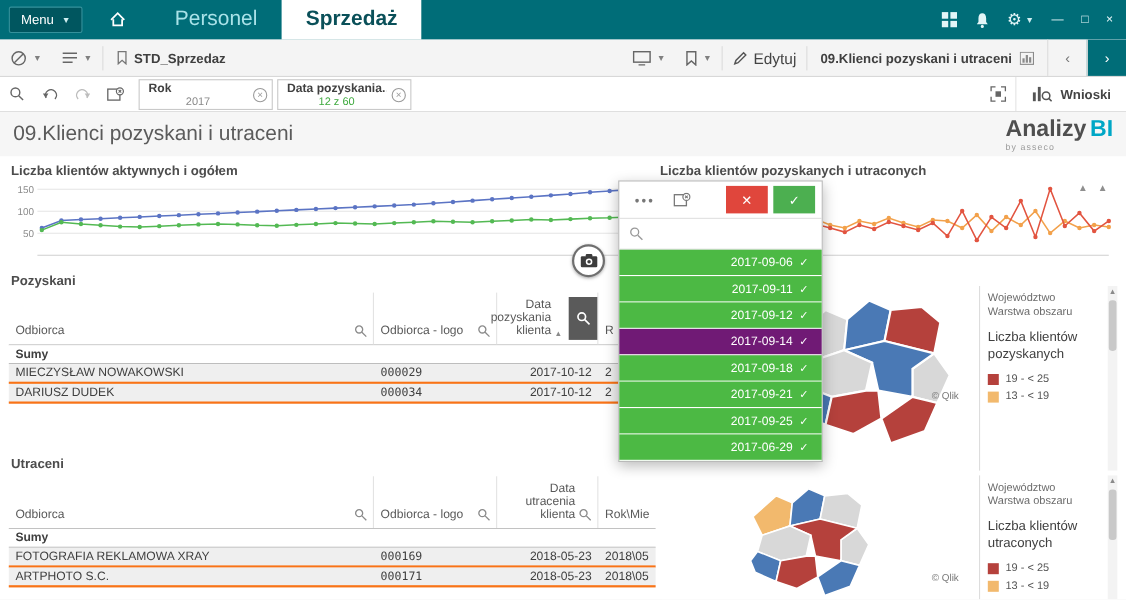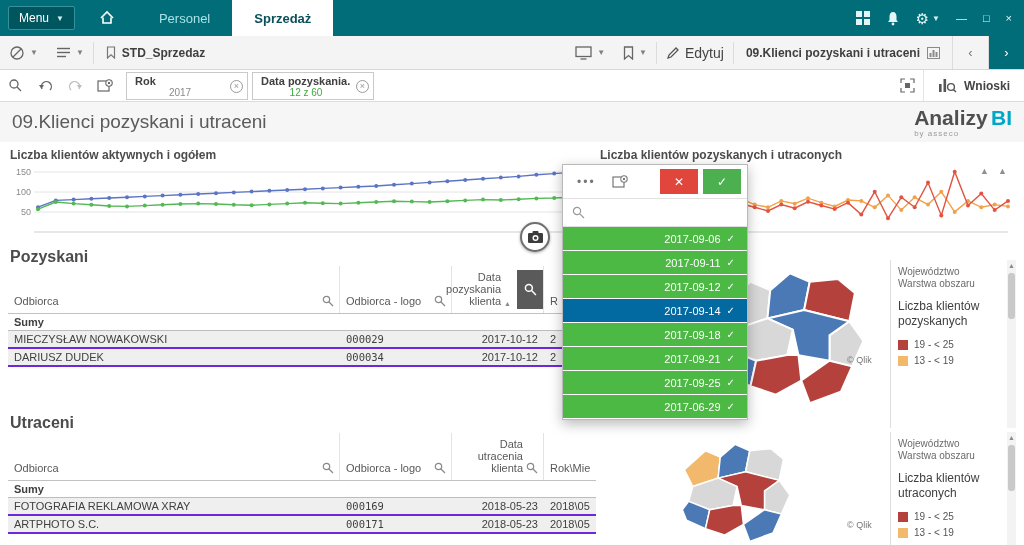--- a/index.html
+++ b/index.html
@@ -6,21 +6,21 @@
   body { font-family:"Liberation Sans", sans-serif; background:#e9e9e9; }
   .app { position:relative; width:1024px; height:545px; background:#fff; overflow:hidden; font-size:12px; color:#404040; }
   svg { display:block; }
 
   
   .topbar { position:absolute; left:0; top:0; width:100%; height:36px; background:#006d78; display:flex; align-items:center; }
   .menu-btn { margin-left:8px; height:24px; padding:0 10px; background:#00565f; border:1px solid #35919b; color:#fff; display:flex; align-items:center; gap:7px; font-size:12px; border-radius:2px; cursor:pointer; }
   .menu-caret { font-size:8px; color:#cfeef1; }
   .home-btn { margin-left:18px; width:28px; height:36px; display:flex; align-items:center; justify-content:center; }
   .top-tabs { display:flex; align-items:center; height:36px; margin-left:16px; }
-  .top-tab { color:#a9e2e8; font-size:13px; padding:0 22px; height:36px; display:flex; align-items:center; cursor:pointer; }
+  .top-tab { color:#a9e2e8; font-size:19px; padding:0 22px; height:36px; display:flex; align-items:center; cursor:pointer; }
   .top-tab.active { background:#fff; color:#0a5059; font-weight:bold; }
   .top-right { margin-left:auto; display:flex; align-items:center; gap:16px; padding-right:12px; color:#e3f5f7; }
   .top-right .ticon { display:flex; align-items:center; }
   .winctl { font-size:11px; color:#e3f5f7; }
   .gear-wrap { display:flex; align-items:center; gap:3px; }
   .gear { font-size:15px; line-height:1; }
 
   
   .toolbar { position:absolute; top:36px; left:0; width:100%; height:34px; background:#f4f4f4; border-bottom:1px solid #d8d8d8; display:flex; align-items:center; }
   .tbtn { height:33px; padding:0 9px; display:flex; align-items:center; gap:5px; color:#555; cursor:pointer; }
@@ -55,37 +55,37 @@
   
   .chart-title { position:absolute; font-weight:bold; font-size:12px; color:#4c4c4c; }
   #c1-title { left:10px; top:148px; }
   #c2-title { left:600px; top:148px; }
   #chart1 { position:absolute; left:8px; top:162px; }
   #chart2 { position:absolute; left:598px; top:162px; }
   .clip-indicators { position:absolute; left:980px; top:166px; color:#8f8f8f; font-size:9px; letter-spacing:9px; }
   .camera-btn { position:absolute; left:520px; top:222px; width:30px; height:30px; border-radius:50%; background:#fff; border:2px solid #6f6f6f; display:flex; align-items:center; justify-content:center; box-shadow:0 1px 3px rgba(0,0,0,.35); cursor:pointer; z-index:20; }
 
   
-  .section-title { position:absolute; left:10px; font-weight:bold; font-size:16px; color:#4c4c4c; }
+  .section-title { position:absolute; left:10px; font-weight:bold; font-size:12px; color:#4c4c4c; }
   #sec-pozyskani { top:248px; }
   #sec-utraceni { top:414px; }
   .dtable { position:absolute; left:8px; width:588px; font-size:11px; }
   #table1 { top:266px; }
   #table2 { top:433px; }
   .thead { display:flex; height:48px; border-bottom:1px solid #c2c2c2; background:#fff; }
   .th { position:relative; border-right:1px solid #e3e3e3; padding:4px 6px 6px 6px; color:#595959; display:flex; align-items:flex-end; }
   .th.right { justify-content:flex-end; text-align:right; }
   .th .mag { position:absolute; right:5px; bottom:6px; }
   .th .hdr-text { line-height:12px; }
   .sort-caret { font-size:7px; color:#8a8a8a; margin-left:3px; }
   .dark-search { position:absolute; right:0; top:4px; bottom:4px; width:26px; background:#5a5a5a; display:flex; align-items:center; justify-content:center; cursor:pointer; }
   .cw1 { width:332px; } .cw2 { width:112px; } .cw3 { width:92px; } .cw4 { width:52px; border-right:none; }
   .sums { display:flex; height:17px; align-items:center; border-bottom:1px solid #bdbdbd; font-weight:bold; color:#404040; background:#fff; }
   .sums .cell, .trow .cell { padding:0 6px; overflow:hidden; white-space:nowrap; }
-  .trow { display:flex; height:18px; align-items:center; background:#efefef; border-bottom:2px solid #6d28d9; cursor:pointer; }
+  .trow { display:flex; height:18px; align-items:center; background:#efefef; border-bottom:2px solid #f97316; cursor:pointer; }
   .mono { font-family:"DejaVu Sans Mono", monospace; font-size:10.5px; }
   .cw3.cell { text-align:right; }
 
   
   .map-panel { position:absolute; left:602px; width:414px; background:#fff; overflow:hidden; }
   #map-panel-0 { top:260px; height:168px; }
   #map-panel-1 { top:432px; height:113px; }
   .map-divider { position:absolute; left:288px; top:0; bottom:0; width:1px; background:#ddd; }
   .legend { position:absolute; left:296px; top:6px; right:16px; }
   .legend .layer { font-size:10px; color:#6b6b6b; line-height:12px; }
@@ -682,21 +682,21 @@
        <span class="chk">✓</span>
      </div>
         <div class="popup-item" style="background:#4cb944">
        <span>2017-09-11</span>
        <span class="chk">✓</span>
      </div>
         <div class="popup-item" style="background:#4cb944">
        <span>2017-09-12</span>
        <span class="chk">✓</span>
      </div>
-        <div class="popup-item" style="background:#0369a1">
+        <div class="popup-item" style="background:#701a75">
        <span>2017-09-14</span>
        <span class="chk">✓</span>
      </div>
         <div class="popup-item" style="background:#4cb944">
        <span>2017-09-18</span>
        <span class="chk">✓</span>
      </div>
         <div class="popup-item" style="background:#4cb944">
        <span>2017-09-21</span>
        <span class="chk">✓</span>

